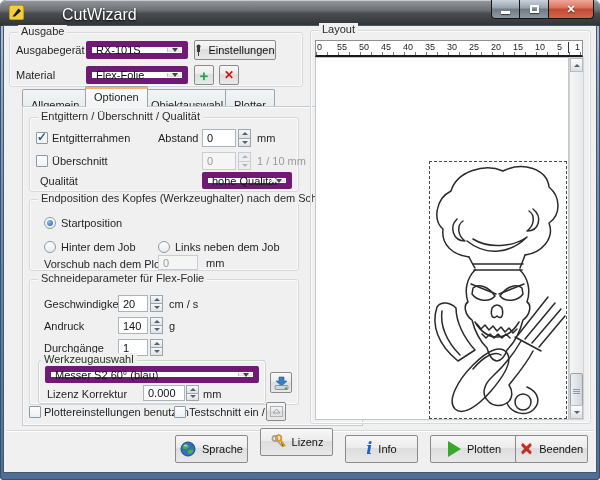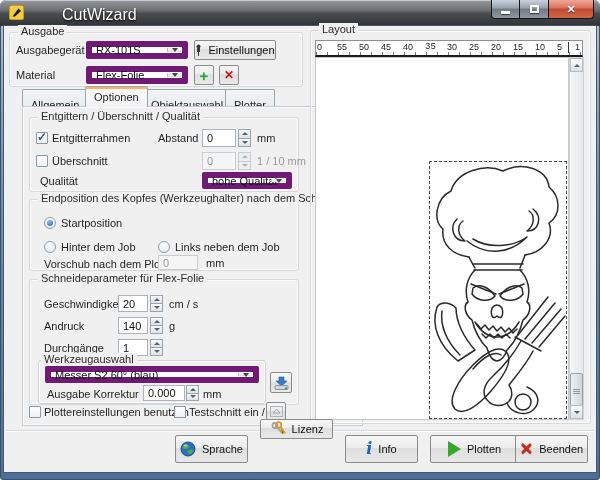--- a/index.html
+++ b/index.html
@@ -264,21 +264,21 @@
           </div>
 
         <div class="group" style="left:8px;top:80px;width:228px;height:44px;border-color:#cfd3d6;">
           <span class="gtitle" style="left:2px;background:#f0f0f0;">Werkzeugauswahl</span>
           <div class="combo" style="left:6px;top:5px;width:214px;height:17px;">
             <span class="val">Messer S2 60° (blau)</span>
             <span class="arrowbox">
                 <span class="tri-d"></span>
               </span>
           </div>
-          <span class="lbl" style="left:8px;top:27px;">Ausgabe Korrektur</span>
+          <span class="lbl" style="left:8px;top:27px;">Lizenz Korrektur</span>
           <div class="tinput" style="left:104px;top:24px;width:42px;height:16px;">
               <span>0.000</span>
             </div>
           <div class="spin" style="left:147px;top:24px;height:16px;">
               <span>
                 <i class="tri-u"></i>
               </span>
               <span>
                 <i class="tri-dn"></i>
               </span>
@@ -309,21 +309,21 @@
 
     <div class="group" style="left:306px;top:4px;width:281px;height:394px;">
       <span class="gtitle">Layout</span>
 
       <div class="ruler" style="left:4px;top:9px;width:268px;height:17px;">
         <span class="rlabel" style="left:1px;">0</span>
         <span class="rlabel" style="left:21px;">55</span>
         <span class="rlabel" style="left:43px;">50</span>
         <span class="rlabel" style="left:65px;">45</span>
         <span class="rlabel" style="left:87px;">40</span>
-        <span class="rlabel" style="left:109px;font-family:Liberation Mono, monospace;">35</span>
+        <span class="rlabel" style="left:109px;">35</span>
         <span class="rlabel" style="left:131px;">30</span>
         <span class="rlabel" style="left:153px;">25</span>
         <span class="rlabel" style="left:175px;">20</span>
         <span class="rlabel" style="left:197px;">15</span>
         <span class="rlabel" style="left:219px;">10</span>
         <span class="rlabel" style="left:241px;">5</span>
         <span class="rmark" style="left:252px;"></span>
         <span class="rlabel" style="left:259px;">1</span>
         <span class="rticks"></span>
       </div>
@@ -384,21 +384,21 @@
     <div class="btn" style="left:171px;top:409px;width:73px;height:28px;">
       <svg width="16" height="16">
         <circle cx="8" cy="8" r="7" fill="#2f6fc2" stroke="#1c4a85"></circle>
         <path d="M3,5 C5,3 8,3 9,5 C10,7 7,8 5,8 C3,8 2,7 3,5 Z" fill="#4fae3e"></path>
         <path d="M9,9 C12,8 14,9 13,11 C12,13 9,14 8,12 C7,10.5 8,9.5 9,9 Z" fill="#4fae3e"></path>
         <ellipse cx="5.5" cy="4.5" rx="2" ry="1" fill="#bcd9f2" opacity="0.8"></ellipse>
       </svg>
       <span>Sprache</span>
     </div>
 
-    <div class="btn" style="left:256px;top:393px;width:73px;height:20px;">
+    <div class="btn" style="left:256px;top:402px;width:73px;height:28px;">
       <svg width="16" height="16">
         <circle cx="5" cy="4.5" r="2.6" fill="none" stroke="#97a2ad" stroke-width="1.6"></circle>
         <path d="M7,6.5 L12,12 M10.5,10.5 l2,-1.5" stroke="#97a2ad" stroke-width="1.6"></path>
         <circle cx="8.5" cy="4" r="2.8" fill="none" stroke="#d99a23" stroke-width="1.8"></circle>
         <path d="M10.5,6 L14.5,11.5 l-2.2,1 M12.5,9.5 l-1.8,1.3" stroke="#d99a23" stroke-width="1.8"></path>
       </svg>
       <span>Lizenz</span>
     </div>
 
     <div class="btn" style="left:341px;top:409px;width:73px;height:28px;">

